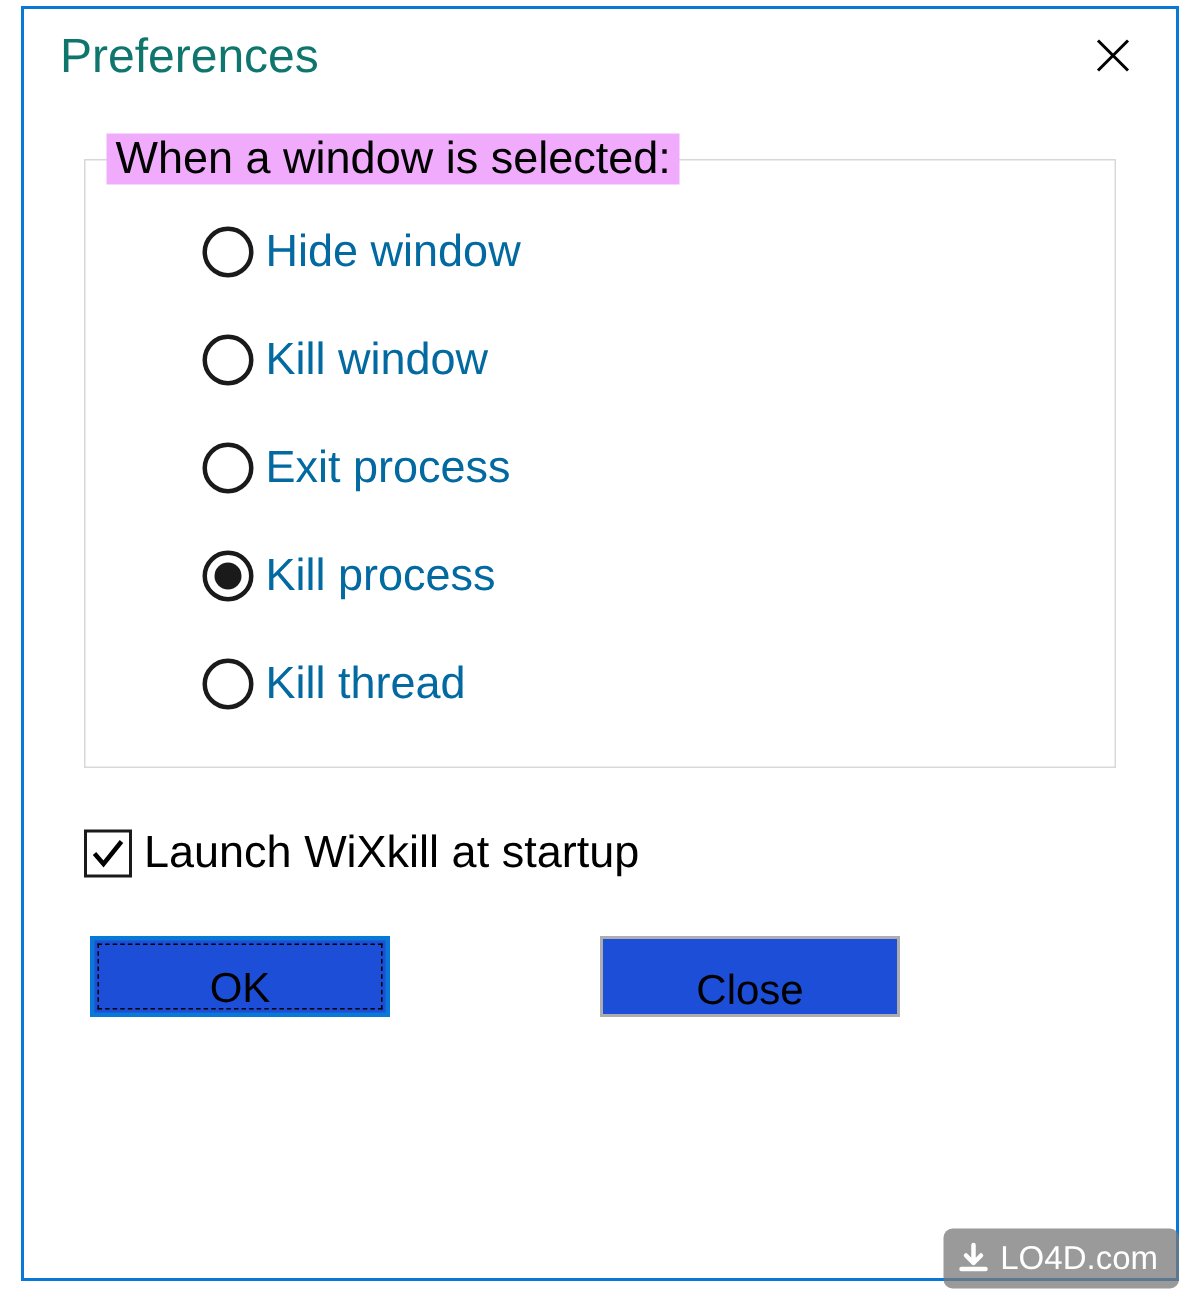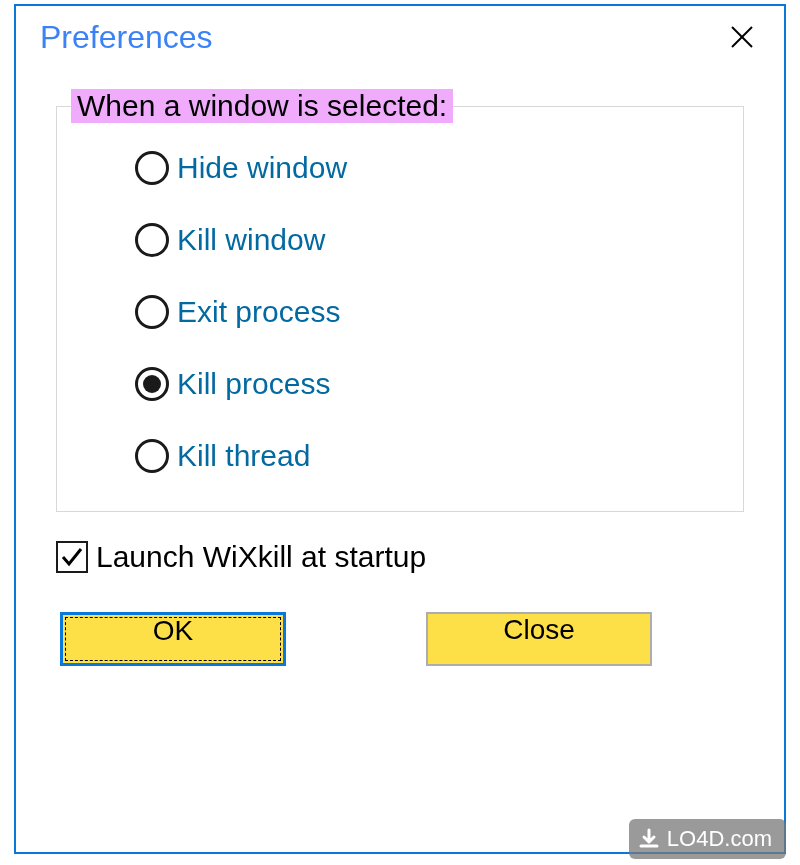--- a/index.html
+++ b/index.html
@@ -27,21 +27,21 @@
       height: 62px;
       display: flex;
       align-items: center;
       justify-content: space-between;
       padding: 0 18px 0 24px;
       background: #fff;
     }
     .title-text {
       font-size: 32px;
       font-weight: 400;
-      color: #3b82f6;
+      color: #0f766e;
     }
     .close-btn {
       width: 48px;
       height: 48px;
       display: flex;
       align-items: center;
       justify-content: center;
       cursor: pointer;
     }
     .close-btn svg {
@@ -99,21 +99,21 @@
     .radio-row.selected .radio-dot {
       display: block;
     }
     .radio-label {
       font-size: 30px;
       color: #0369a1;
     }
     .checkbox-row {
       display: flex;
       align-items: center;
-      margin-top: 28px;
+      margin-top: 40px;
       cursor: pointer;
     }
     .checkbox-box {
       width: 32px;
       height: 32px;
       border: 2px solid #1a1a1a;
       margin-right: 8px;
       display: flex;
       align-items: center;
       justify-content: center;
@@ -127,29 +127,29 @@
       font-size: 30px;
       color: #000;
     }
     .button-row {
       display: flex;
       gap: 140px;
       margin-top: 38px;
       padding-left: 4px;
     }
     .btn {
-      width: 226px;
+      width: 200px;
       height: 54px;
-      background: #fde047;
+      background: #1d4ed8;
       border: 2px solid #adadad;
       font-size: 28px;
       font-family: inherit;
       cursor: pointer;
       display: flex;
-      align-items: flex-start;
+      align-items: flex-end;
       justify-content: center;
     }
     .btn-default {
       border: 3px solid #0a78d6;
       position: relative;
     }
     .btn-default::before {
       content: "";
       position: absolute;
       inset: 2px;

